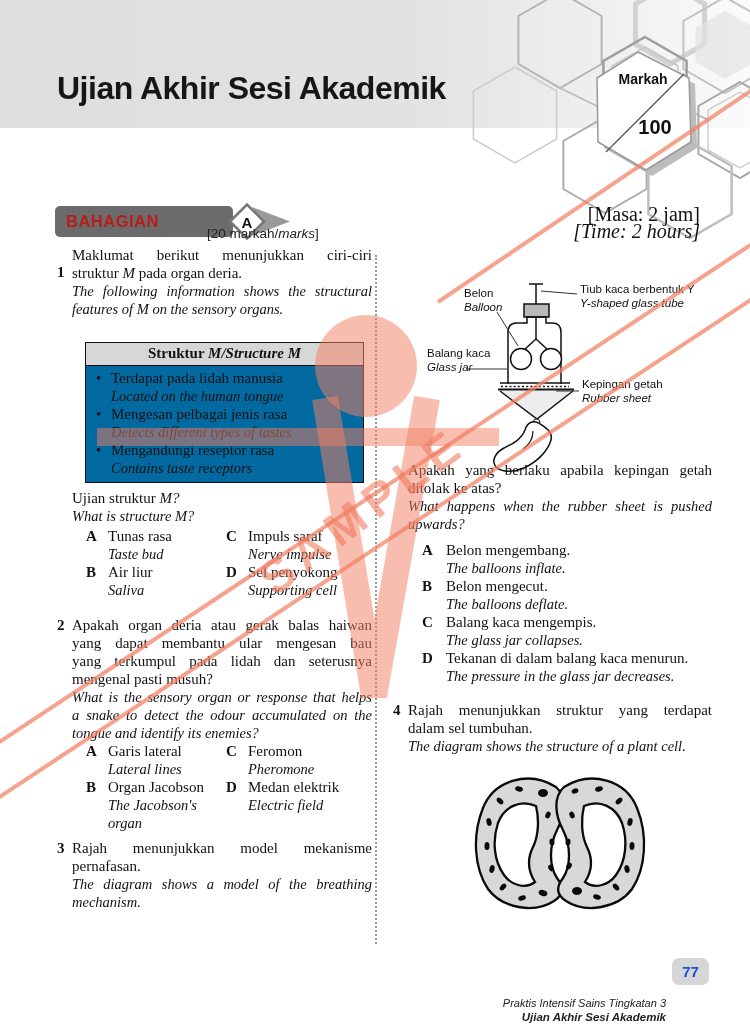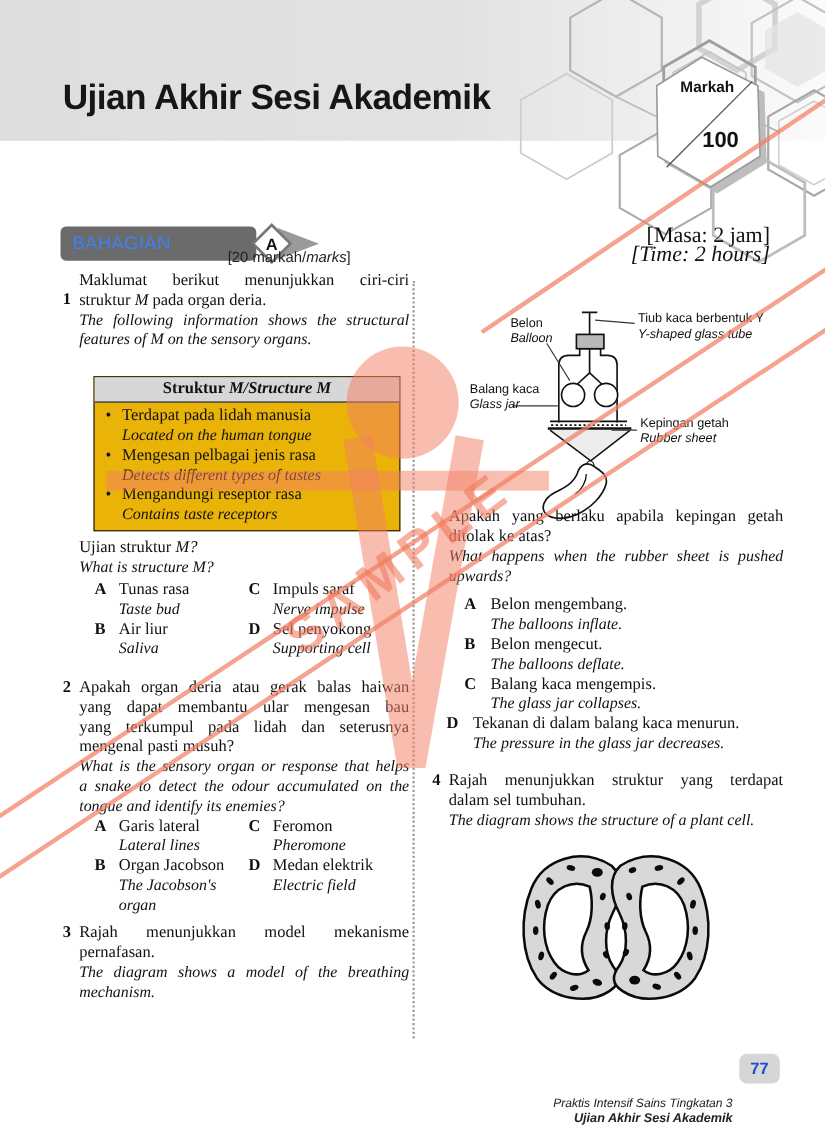--- a/index.html
+++ b/index.html
@@ -6,34 +6,34 @@
   .page{position:relative;width:750px;height:1026px;background:#fff;overflow:hidden;
         font-family:"Liberation Serif",serif;color:#111;}
   .abs{position:absolute;}
   
   .banner{left:0;top:0;width:750px;height:128px;
           background:linear-gradient(90deg,#dedede 0%,#e2e2e2 55%,#efefef 80%,#fbfbfb 100%);}
   .title{left:57px;top:70px;font-family:"Liberation Sans",sans-serif;font-weight:bold;
          font-size:32px;letter-spacing:-0.5px;color:#161616;}
   
   .bah-rect{left:55px;top:206px;width:178px;height:31px;background:#6b6b6b;border-radius:5px;}
-  .bah-text{left:66px;top:212px;font-family:"Liberation Sans",sans-serif;font-weight:normal;
-            font-size:16.5px;color:#3b82f6;letter-spacing:0.5px;}
+  .bah-text{left:66px;top:212px;font-family:"Liberation Sans",sans-serif;font-weight:bold;
+            font-size:16.5px;color:#b91c1c;letter-spacing:0.5px;}
   .marks-line{left:207px;top:226px;font-family:"Liberation Sans",sans-serif;font-size:13.5px;color:#222;}
   .masa{left:528px;top:206px;width:172px;text-align:right;font-size:20px;line-height:17px;}
   
   .ms{font-size:15px;line-height:18px;}
   .en{font-style:italic;font-size:14.5px;line-height:18px;}
   .j{display:block;text-align:justify;text-align-last:justify;}
   .b{display:block;}
   .qnum{font-weight:bold;font-size:15px;line-height:18px;}
   .col{width:300px;}
   .rcol{width:304px;}
   
-  .sbox{left:85px;top:342px;width:277px;border:1.6px solid #111;background:#eab308;}
+  .sbox{left:85px;top:342px;width:277px;border:1.6px solid #111;background:#0369a1;}
   .sbox-h{background:#d7d7d7;border-bottom:1.6px solid #111;text-align:center;
           font-weight:bold;font-size:15px;padding:2px 0 3px;}
   .sbox-body{padding:3px 8px 5px 8px;}
   .bullet-row{position:relative;padding-left:17px;}
   .bullet-dot{position:absolute;left:2px;top:0;}
   
   .opt{width:150px;}
   .ropt{width:300px;}
   .letter{display:inline-block;width:22px;font-weight:bold;font-size:15px;}
   .rletter{display:inline-block;width:24px;font-weight:bold;font-size:15px;}
@@ -237,21 +237,21 @@
     <div class="en roptEn">The balloons inflate.</div>
   </div>
   <div class="abs ropt" style="left:422px;top:577px">
     <span class="rletter">B</span><span class="ms">Belon mengecut.</span>
     <div class="en roptEn">The balloons deflate.</div>
   </div>
   <div class="abs ropt" style="left:422px;top:613px">
     <span class="rletter">C</span><span class="ms">Balang kaca mengempis.</span>
     <div class="en roptEn">The glass jar collapses.</div>
   </div>
-  <div class="abs ropt" style="left:406px;top:649px">
+  <div class="abs ropt" style="left:422px;top:649px">
     <span class="rletter">D</span><span class="ms">Tekanan di dalam balang kaca menurun.</span>
     <div class="en roptEn">The pressure in the glass jar decreases.</div>
   </div>
 
   <div class="abs qnum" style="left:393px;top:701px">4</div>
   <div class="abs rcol" style="left:408px;top:701px">
     <span class="ms j">Rajah menunjukkan struktur yang terdapat</span>
     <span class="ms b">dalam sel tumbuhan.</span>
     <span class="en b">The diagram shows the structure of a plant cell.</span>
   </div>

